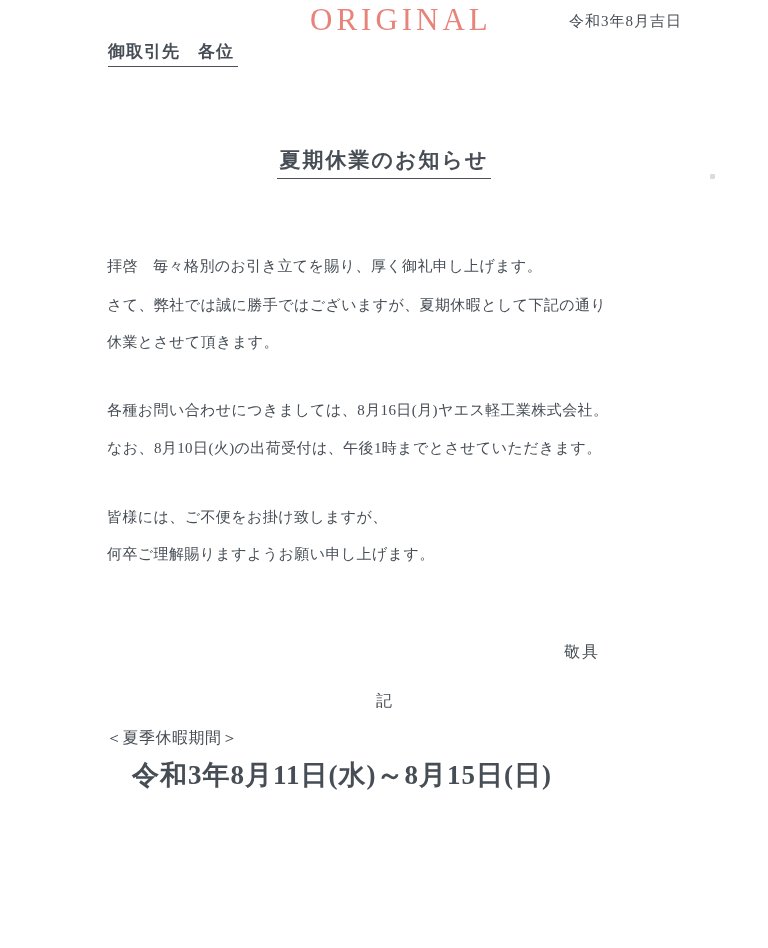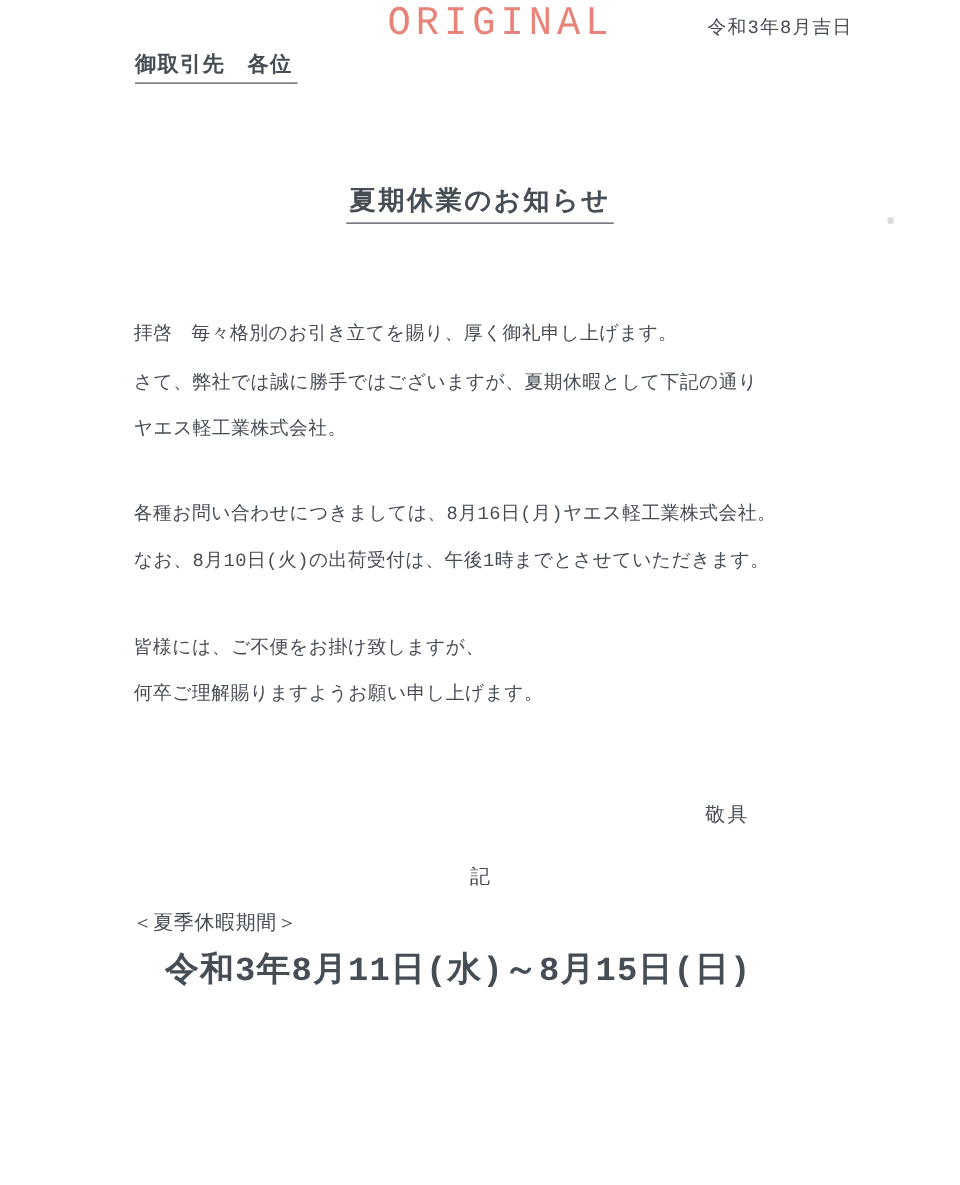--- a/index.html
+++ b/index.html
@@ -2,21 +2,21 @@
 <html><head>
 <meta charset="utf-8">
 <style>
   * { margin: 0; padding: 0; box-sizing: border-box; }
   html, body { background: #ffffff; }
   .page {
     position: relative;
     width: 768px;
     height: 828px;
     background: #ffffff;
-    font-family: Liberation Mono, monospace;
+    font-family: Liberation Serif, serif;
     color: #464d55;
     overflow: hidden;
   }
   .stamp {
     position: absolute;
     left: 310px;
     top: 1px;
     font-size: 31px;
     font-weight: 200;
     letter-spacing: 4px;
@@ -132,21 +132,21 @@
   <div class="recipient">御取引先　各位</div>
 
   <div class="doc-title">
     <span>夏期休業のお知らせ</span>
   </div>
 
   <div class="body-line line-0">拝啓　毎々格別のお引き立てを賜り、厚く御礼申し上げます。</div>
 
   <div class="body-line line-1">さて、弊社では誠に勝手ではございますが、夏期休暇として下記の通り</div>
 
-  <div class="body-line line-2">ヤエス軽工業株式会社。</div>
+  <div class="body-line line-2">休業とさせて頂きます。</div>
 
   <div class="body-line line-3">各種お問い合わせにつきましては、8月16日(月)ヤエス軽工業株式会社。</div>
 
   <div class="body-line line-4">なお、8月10日(火)の出荷受付は、午後1時までとさせていただきます。</div>
 
   <div class="body-line line-5">皆様には、ご不便をお掛け致しますが、</div>
 
   <div class="body-line line-6">何卒ご理解賜りますようお願い申し上げます。</div>
 
   <div class="closing">敬具</div>

